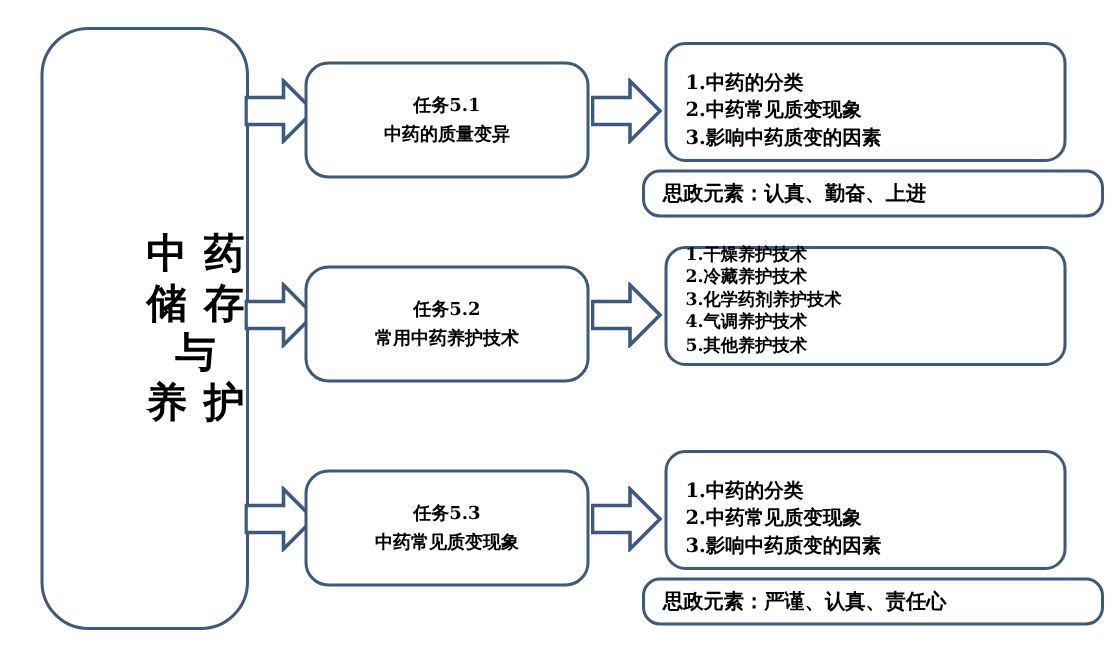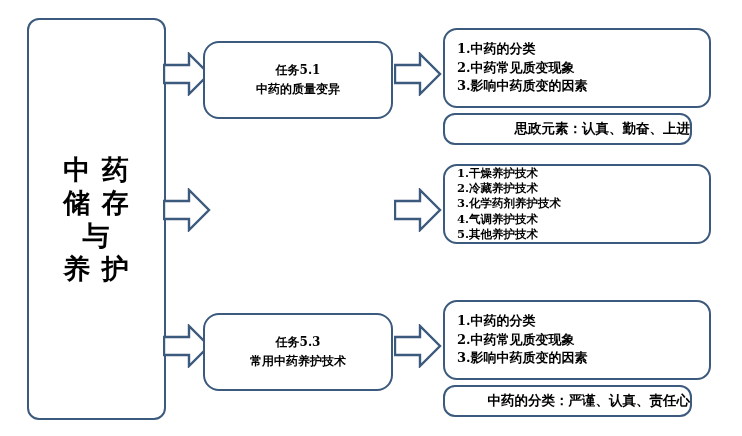--- a/index.html
+++ b/index.html
@@ -34,22 +34,23 @@
     justify-content: center;
     color: #000000;
   }
 
   
   #root-box {
     left: 27px;
     top: 18px;
     width: 139px;
     height: 402px;
-    border-radius: 12px;
+    border-radius: 32px;
     border-width: 2px;
+    justify-content: flex-end;
   }
   #root-label {
     font-size: 27px;
     font-weight: bold;
     line-height: 1.23;
     text-align: center;
     letter-spacing: 1px;
     white-space: pre-line;
     font-family: "DejaVu Serif", "Liberation Serif", serif;
   }
@@ -72,42 +73,42 @@
   #task-box-1 { top: 41px; }
   #task-box-2 { top: 177px; }
   #task-box-3 { top: 313px; }
 
   
   .content-box {
     left: 443px;
     width: 268px;
     border-radius: 14px;
     justify-content: flex-start;
-    align-items: center;
+    align-items: flex-end;
     padding: 4px 0 4px 12px;
   }
   .content-list {
     font-size: 13px;
     font-weight: bold;
     line-height: 1.42;
     text-align: left;
     white-space: pre-line;
     font-family: "DejaVu Serif", "Liberation Serif", serif;
   }
   #content-box-1 { top: 28px;  height: 80px; }
   #content-box-2 { top: 164px; height: 80px; }
   #content-box-3 { top: 300px; height: 80px; }
 
   
   .sz-box {
-    left: 443px;
-    width: 249px;
+    left: 428px;
+    width: 308px;
     height: 32px;
     border-radius: 12px;
-    justify-content: flex-end;
+    justify-content: flex-start;
     padding-left: 12px;
   }
   .sz-label {
     font-size: 13.5px;
     font-weight: bold;
     text-align: left;
     font-family: "DejaVu Serif", "Liberation Serif", serif;
   }
   #sz-box-1 { top: 113px; }
   #sz-box-2 { top: 249px; }
@@ -156,23 +157,27 @@
   <div class="arrow" id="arrow-l3">
     <svg width="48" height="44" viewBox="0 0 48 44" aria-hidden="true">
       <polygon class="arrow-poly" points="1,13 26,13 26,2 46,22 26,42 26,31 1,31"></polygon>
     </svg>
   </div>
 
   <div class="rbox task-box" id="task-box-1">
     <div class="task-label">任务5.1
 中药的质量变异</div>
   </div>
+  <div class="rbox task-box" id="task-box-2">
+    <div class="task-label">任务5.2
+常用中药养护技术</div>
+  </div>
   <div class="rbox task-box" id="task-box-3">
     <div class="task-label">任务5.3
-常用中药养护技术</div>
+中药常见质变现象</div>
   </div>
 
   <div class="arrow" id="arrow-r1">
     <svg width="48" height="44" viewBox="0 0 48 44" aria-hidden="true">
       <polygon class="arrow-poly" points="1,13 26,13 26,2 46,22 26,42 26,31 1,31"></polygon>
     </svg>
   </div>
   <div class="arrow" id="arrow-r2">
     <svg width="48" height="44" viewBox="0 0 48 44" aria-hidden="true">
       <polygon class="arrow-poly" points="1,13 26,13 26,2 46,22 26,42 26,31 1,31"></polygon>
@@ -200,16 +205,16 @@
 4.气调养护技术
 5.其他养护技术</div>
   </div>
 
   <div class="rbox content-box" id="content-box-3">
     <div class="content-list">1.中药的分类
 2.中药常见质变现象
 3.影响中药质变的因素</div>
   </div>
   <div class="rbox sz-box" id="sz-box-3">
-    <div class="sz-label">中药的分类：严谨、认真、责任心</div>
+    <div class="sz-label">思政元素：严谨、认真、责任心</div>
   </div>
 
 </div>
 
 </body></html>

